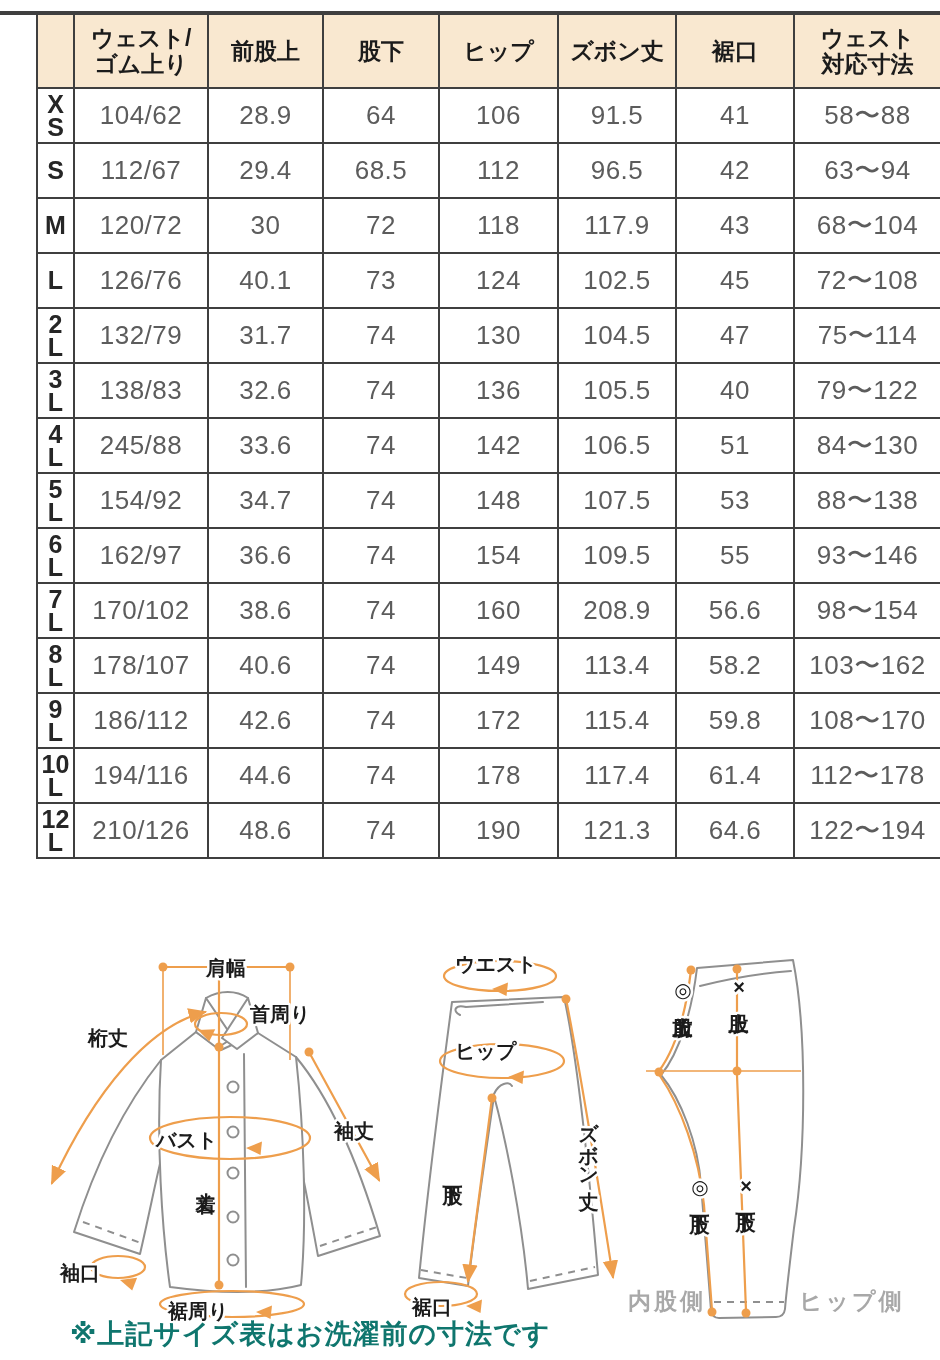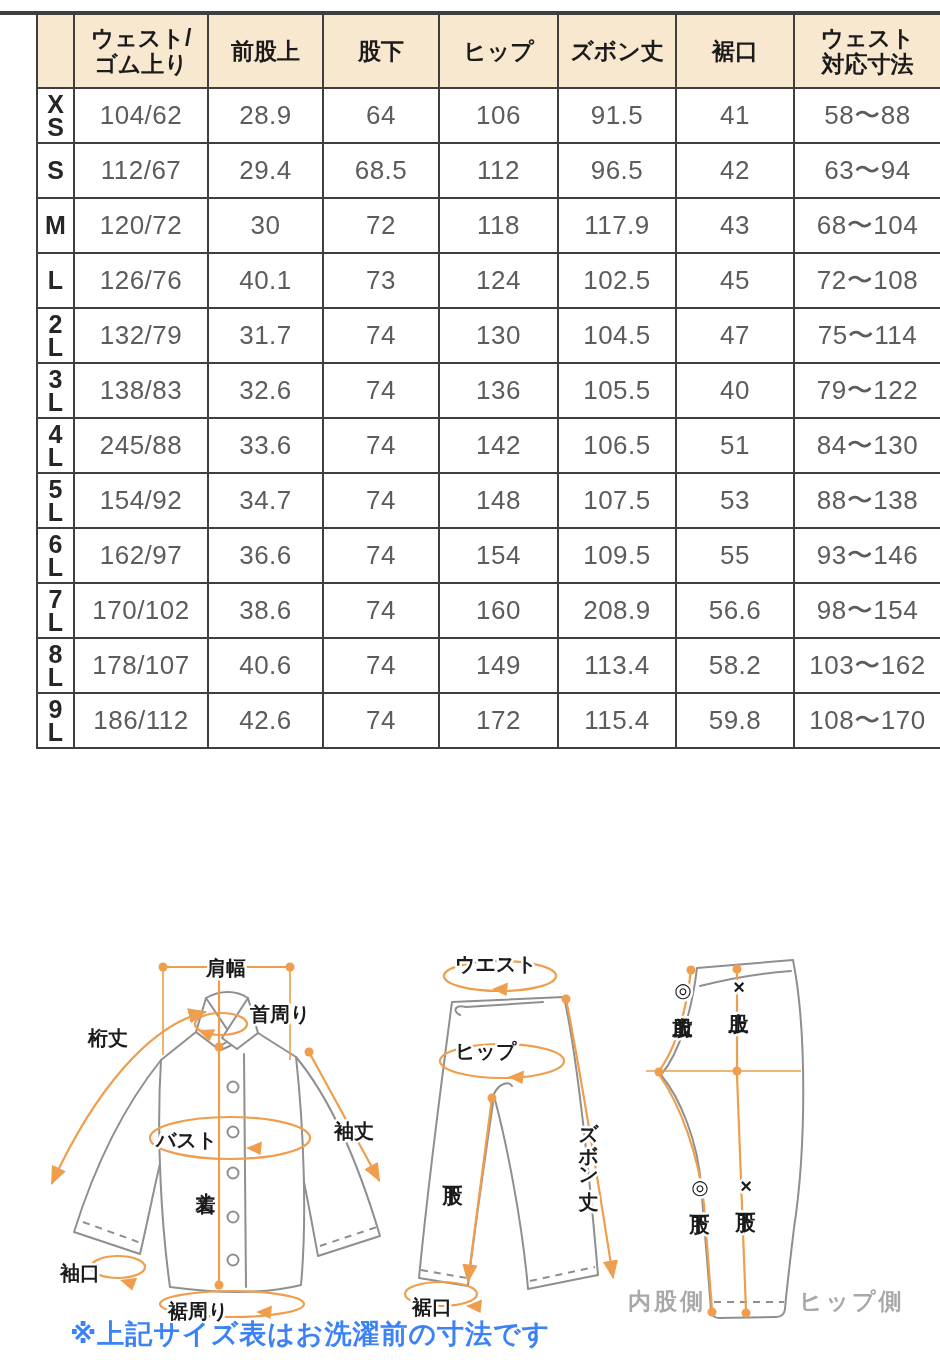--- a/index.html
+++ b/index.html
@@ -25,21 +25,21 @@
   table.size tbody th.size-cell{
     background:#fff;color:#262626;font-size:25px;font-weight:600;
     white-space:pre-line;line-height:0.92;height:53px;
   }
   table.size tbody td{
     background:#fff;color:var(--value-gray);
     font-size:26px;font-weight:500;height:53px;letter-spacing:0.5px;
   }
   .note{
     position:absolute;left:70px;top:1316px;
-    font-size:27px;font-weight:700;color:#3b82f6;letter-spacing:1px;
+    font-size:27px;font-weight:700;color:#0f766e;letter-spacing:1px;
   }
   svg.diag{position:absolute;left:0;top:940px;}
   .g{fill:#fff;stroke:var(--outline-gray);stroke-width:2;stroke-linejoin:round;}
   .gl{fill:none;stroke:var(--outline-gray);stroke-width:2;stroke-linecap:round;}
   .gd{fill:none;stroke:var(--outline-gray);stroke-width:2;stroke-dasharray:7 6;}
   .btn{fill:#fff;stroke:var(--outline-gray);stroke-width:2;}
   .o{fill:none;stroke:var(--accent);stroke-width:2.2;stroke-linecap:round;}
   .ot{fill:none;stroke:var(--accent);stroke-width:1.6;}
   .dot{fill:var(--accent);stroke:none;}
   .arrhead{fill:var(--accent);stroke:none;}
@@ -205,20 +205,42 @@
         <th class="size-cell">9
 L</th>
         <td>186/112</td>
         <td>42.6</td>
         <td>74</td>
         <td>172</td>
         <td>115.4</td>
         <td>59.8</td>
         <td>108〜170</td>
       </tr>
+      <tr>
+        <th class="size-cell">10
+L</th>
+        <td>194/116</td>
+        <td>44.6</td>
+        <td>74</td>
+        <td>178</td>
+        <td>117.4</td>
+        <td>61.4</td>
+        <td>112〜178</td>
+      </tr>
+      <tr>
+        <th class="size-cell">12
+L</th>
+        <td>210/126</td>
+        <td>48.6</td>
+        <td>74</td>
+        <td>190</td>
+        <td>121.3</td>
+        <td>64.6</td>
+        <td>122〜194</td>
+      </tr>
     </tbody>
 </table>
 
 <svg class="diag" width="940" height="420" viewBox="0 0 940 420">
   <defs>
     <marker id="arr" markerWidth="10" markerHeight="9" refX="7.5" refY="3.5" orient="auto-start-reverse">
       <path d="M0,0 L8.5,3.5 L0,7 Z"></path>
     </marker>
   </defs>
 

